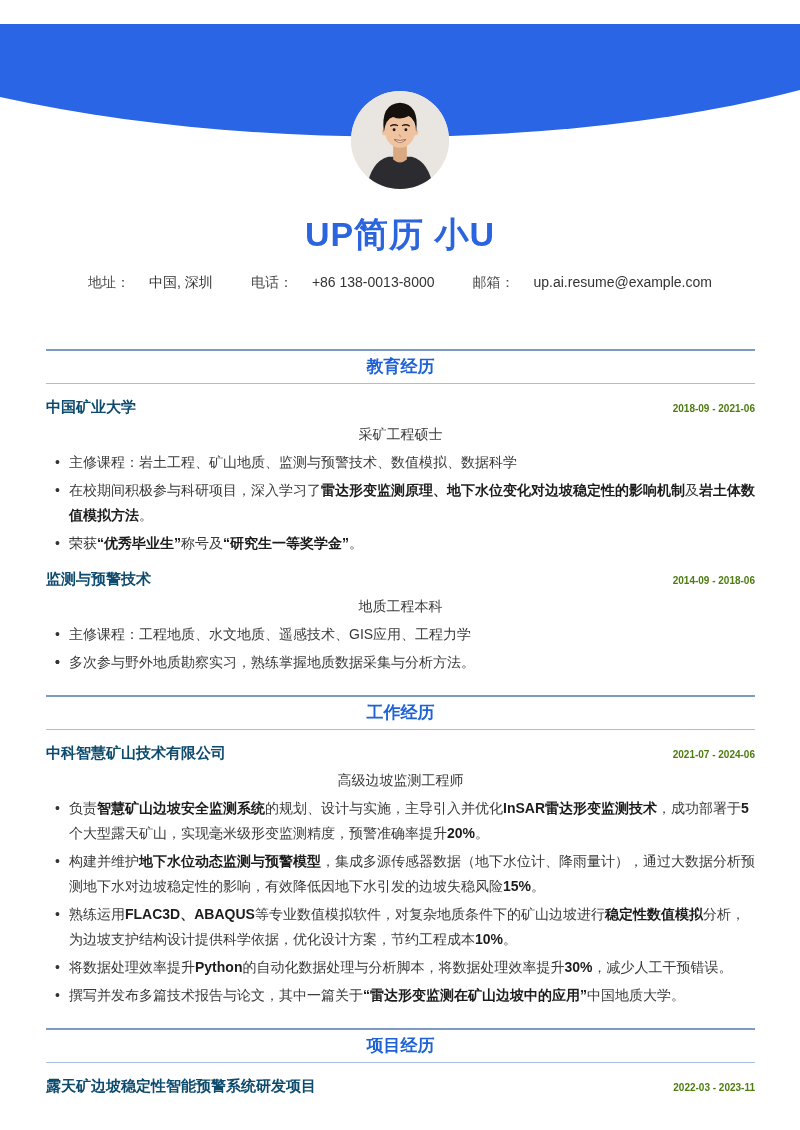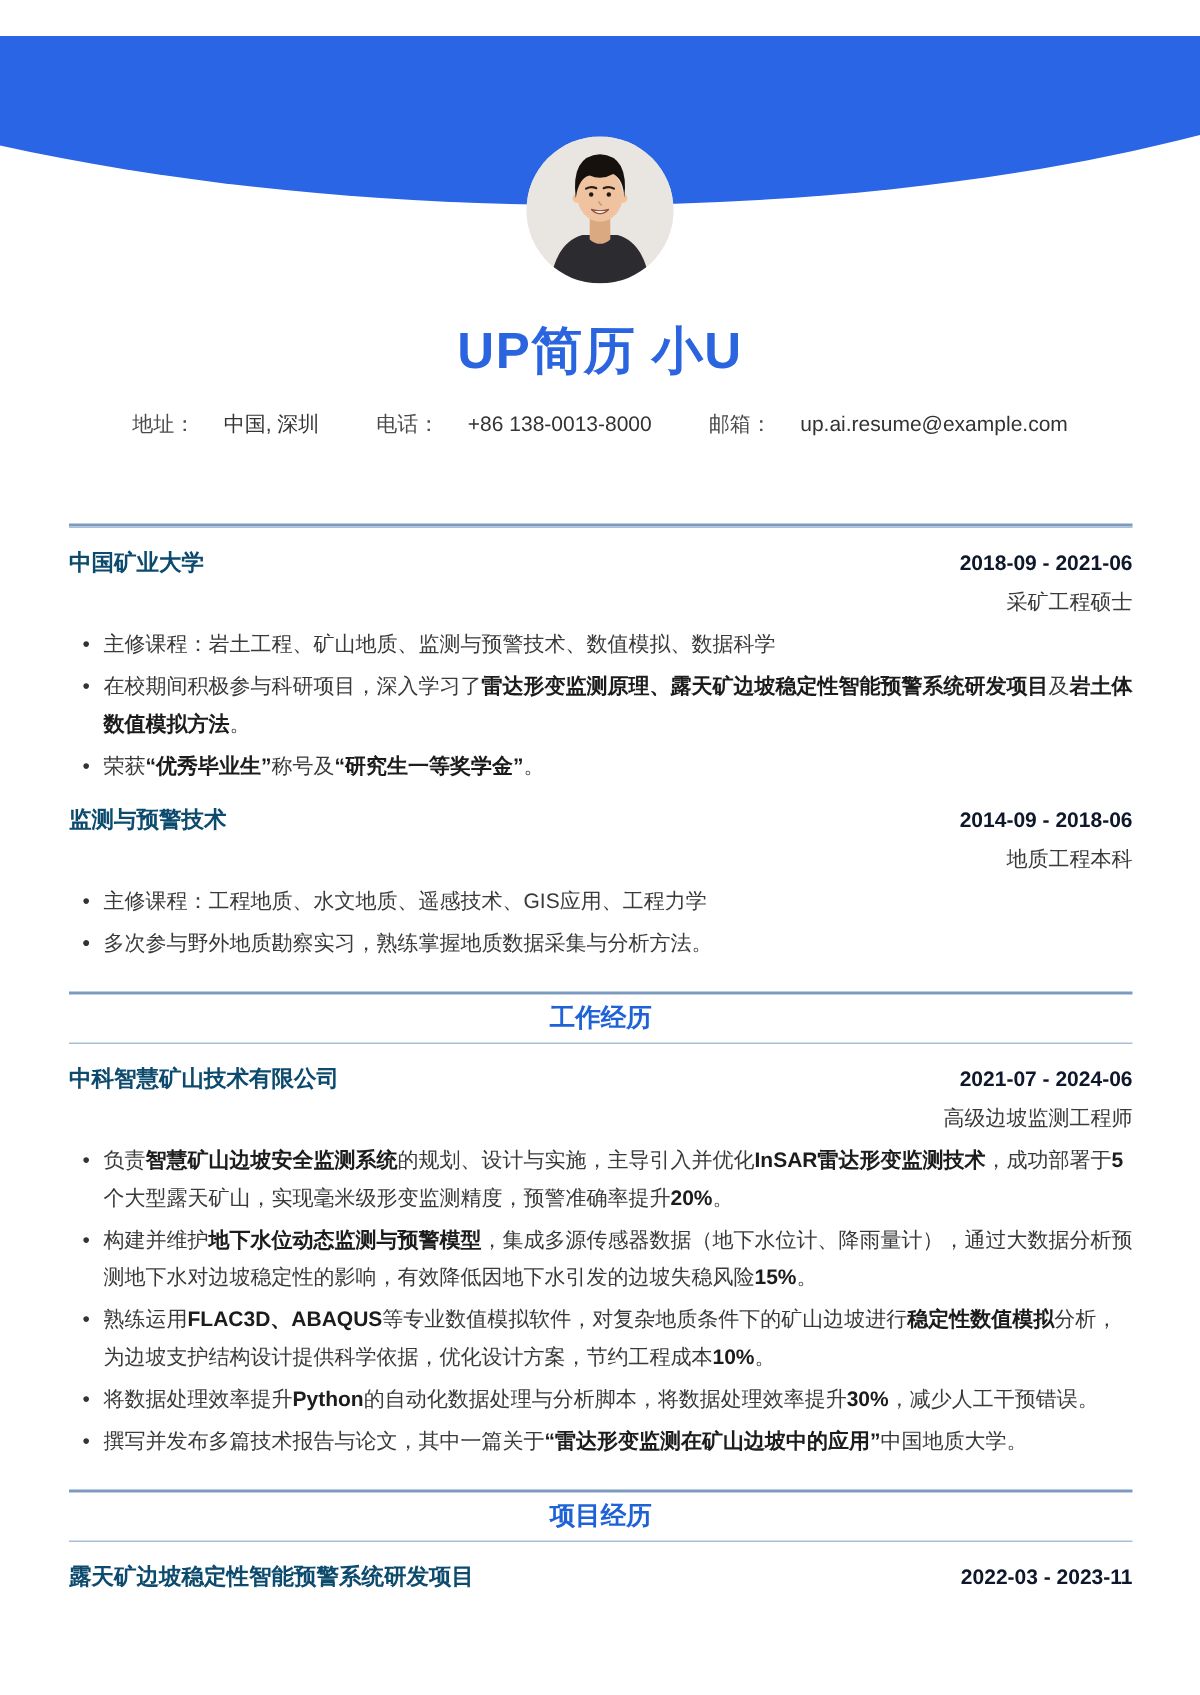--- a/index.html
+++ b/index.html
@@ -36,22 +36,22 @@
   .rule-top  { height:2px; background:#7d9bc1; }
   .rule-bottom { height:1px; background:#a9bfd7; }
   .sec-title {
     text-align:center; color:#1f62d6; font-weight:bold;
     font-size:17px; line-height:22px; margin:5px 0;
   }
 
   .entry { margin-top:13px; }
   .erow { display:flex; justify-content:space-between; align-items:baseline; line-height:20px; }
   .ename { font-size:15px; font-weight:bold; color:#0c4a6e; }
-  .edate { font-size:14px; font-weight:bold; color:#0f172a; }
-  .esub { display:flex; justify-content:flex-end; margin-top:5px; line-height:20px; }
+  .edate { font-size:10px; font-weight:bold; color:#4d7c0f; }
+  .esub { display:flex; justify-content:center; margin-top:5px; line-height:20px; }
   .esubtitle, .eside { font-size:14px; color:#3a3a3a; }
 
   ul.bullets { list-style:none; margin:6px 0 0 0; padding:0; }
   ul.bullets li {
     position:relative; padding-left:23px; margin:0 0 3px 0;
     font-size:14px; line-height:25px; color:#3a3a3a;
   }
   ul.bullets li:last-child { margin-bottom:0; }
   ul.bullets .dot { position:absolute; left:9px; top:0; color:#333; }
   ul.bullets b { color:#1c1c1c; font-weight:bold; }
@@ -96,33 +96,34 @@
     </div>
     <div class="item">
       <span class="lbl">邮箱：</span>
       <span class="val">up.ai.resume@example.com</span>
     </div>
   </div>
 
   <div class="content">
       <section class="section">
         <div class="rule-top"></div>
+        <div class="sec-title">教育经历</div>
         <div class="rule-bottom"></div>
         <div class="entry">
           <div class="erow">
             <span class="ename">中国矿业大学</span>
             <span class="edate">2018-09 - 2021-06</span>
           </div>
           <div class="esub">
             <span class="esubtitle">采矿工程</span>
             <span class="eside">硕士</span>
           </div>
           <ul class="bullets">
             <li><span class="dot">•</span><span>主修课程：岩土工程、矿山地质、监测与预警技术、数值模拟、数据科学</span></li>
-            <li><span class="dot">•</span><span>在校期间积极参与科研项目，深入学习了</span><b>雷达形变监测原理、露天矿边坡稳定性智能预警系统研发项目</b><span>及</span><b>岩土体数值模拟方法</b><span>。</span></li>
+            <li><span class="dot">•</span><span>在校期间积极参与科研项目，深入学习了</span><b>雷达形变监测原理、地下水位变化对边坡稳定性的影响机制</b><span>及</span><b>岩土体数值模拟方法</b><span>。</span></li>
             <li><span class="dot">•</span><span>荣获</span><b>“优秀毕业生”</b><span>称号及</span><b>“研究生一等奖学金”</b><span>。</span></li>
           </ul>
         </div>
         <div class="entry">
           <div class="erow">
             <span class="ename">监测与预警技术</span>
             <span class="edate">2014-09 - 2018-06</span>
           </div>
           <div class="esub">
             <span class="esubtitle">地质工程</span>

